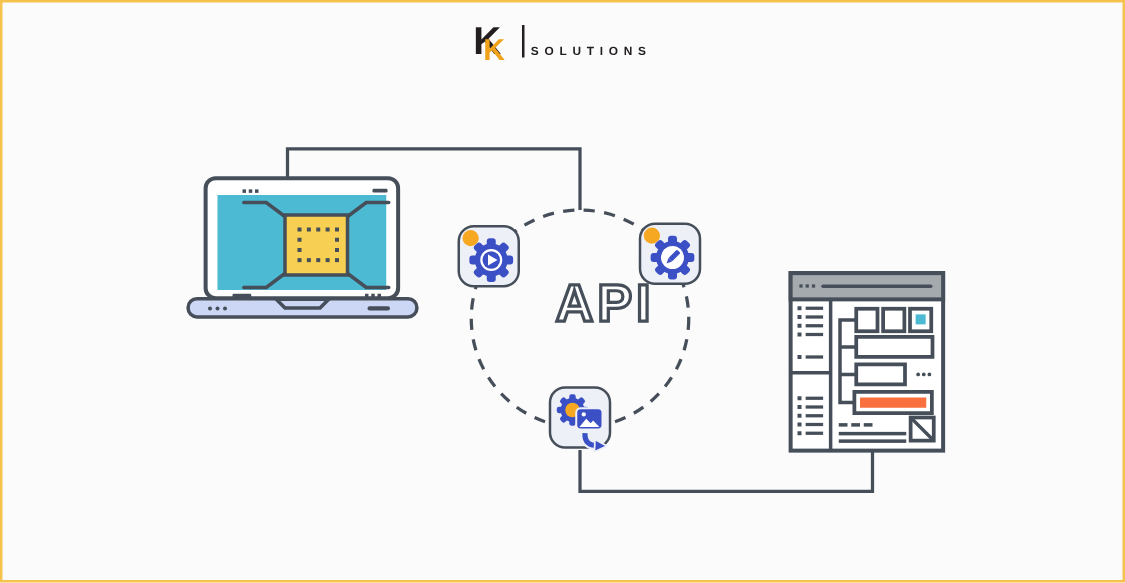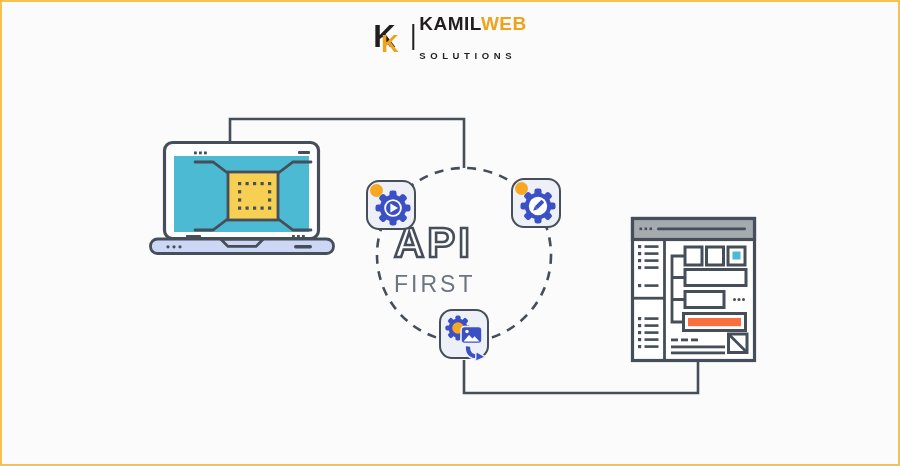--- a/index.html
+++ b/index.html
@@ -20,21 +20,21 @@
   .logo-text{display:flex;flex-direction:column;line-height:1;}
   .logo-line1{font-size:19px;font-weight:800;letter-spacing:.5px;color:var(--logo-primary);white-space:nowrap;}
   .logo-accent{color:var(--logo-accent);}
   .logo-line2{font-size:9.5px;font-weight:800;letter-spacing:4.6px;color:var(--logo-primary);margin-top:18px;white-space:nowrap;}
 
   
   .layer{position:absolute;left:0;top:0;z-index:1;}
   .art{position:absolute;z-index:2;}
 
   
-  .hub-text{position:absolute;left:392px;top:220px;width:140px;text-align:left;z-index:2;}
+  .hub-text{position:absolute;left:412px;top:220px;width:140px;text-align:center;z-index:2;}
   .hub-title{font-size:42px;font-weight:800;letter-spacing:3px;line-height:1;
     color:#fff;-webkit-text-stroke:2.6px var(--outline);}
   .hub-sub{font-size:23px;font-weight:500;letter-spacing:3px;color:var(--first-text);margin-top:7px;}
 
   
   .badge{position:absolute;width:50px;height:50px;background:var(--badge-bg);
     border:2.6px solid var(--outline);border-radius:13px;z-index:3;}
   .badge svg{position:absolute;left:0;top:0;}
   .badge .dot{position:absolute;left:2px;top:2px;width:13px;height:13px;border-radius:50%;
     background:var(--amber-dot);}
@@ -69,21 +69,20 @@
     <circle class="s-dashcircle" cx="462" cy="253" r="87"></circle>
   </svg>
 
   <div class="logo">
     <svg width="34" height="38" viewBox="0 0 34 38">
       <text x="0" y="29" font-size="31" font-weight="800" fill="var(--logo-primary)" font-family="Liberation Sans, sans-serif">K</text>
       <text x="8" y="34" font-size="24" font-weight="800" fill="var(--logo-accent)" font-family="Liberation Sans, sans-serif">K</text>
     </svg>
     <div class="logo-sep"></div>
     <div class="logo-text">
-      <div class="logo-line1"><span>KAMIL</span><span class="logo-accent">WEB</span></div>
       <div class="logo-line2">SOLUTIONS</div>
     </div>
   </div>
 
   <svg class="art" style="left:142px;top:134px" width="196" height="122" viewBox="0 0 196 122">
     <rect class="s-panel" x="20.5" y="6.5" width="154" height="96" rx="8"></rect>
     <rect class="s-teal" x="30" y="20" width="135" height="76"></rect>
     <g>
       <path class="s-ln" d="M85,38 L69,26 H51"></path>
       <path class="s-ln" d="M133,38 L149,26 H167"></path>
@@ -122,21 +121,20 @@
     <g class="s-dark">
       <circle cx="24" cy="110.8" r="1.6"></circle>
       <circle cx="30" cy="110.8" r="1.6"></circle>
       <circle cx="36" cy="110.8" r="1.6"></circle>
       <rect x="150" y="109" width="18" height="3.4" rx="1.7"></rect>
     </g>
   </svg>
 
   <div class="hub-text">
     <div class="hub-title">API</div>
-    <div class="hub-sub">FIRST</div>
   </div>
 
   <div class="badge" id="badge-play">
     <div class="dot"></div>
     <svg width="50" height="50" viewBox="0 0 50 50">
       <g transform="translate(25,26)">
         <g class="s-gear">
           <rect x="-3.6" y="-17.5" width="7.2" height="35" rx="2.4"></rect>
           <rect x="-3.6" y="-17.5" width="7.2" height="35" rx="2.4" transform="rotate(45)"></rect>
           <rect x="-3.6" y="-17.5" width="7.2" height="35" rx="2.4" transform="rotate(90)"></rect>

